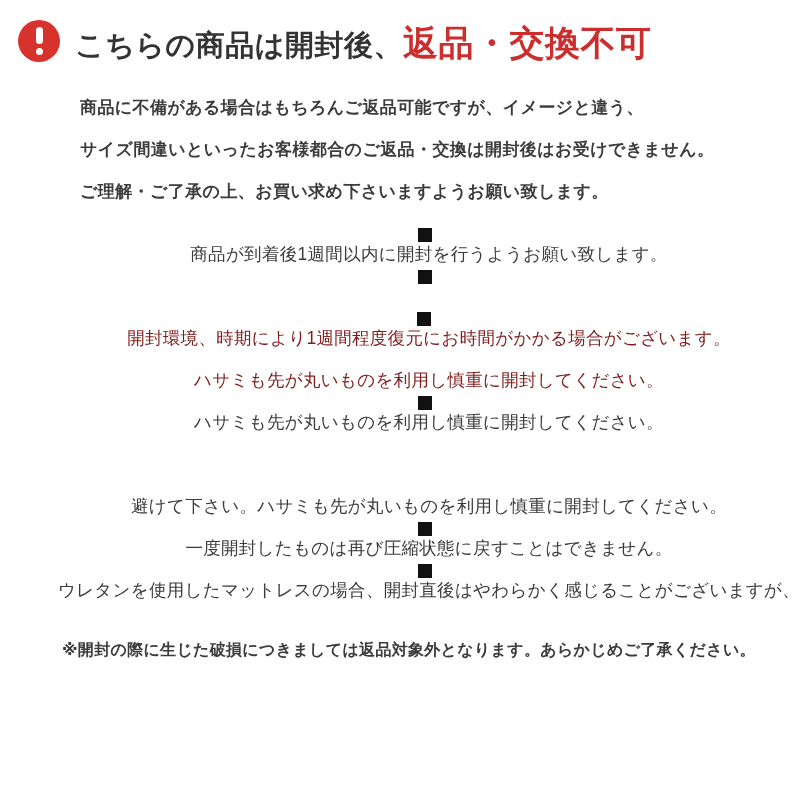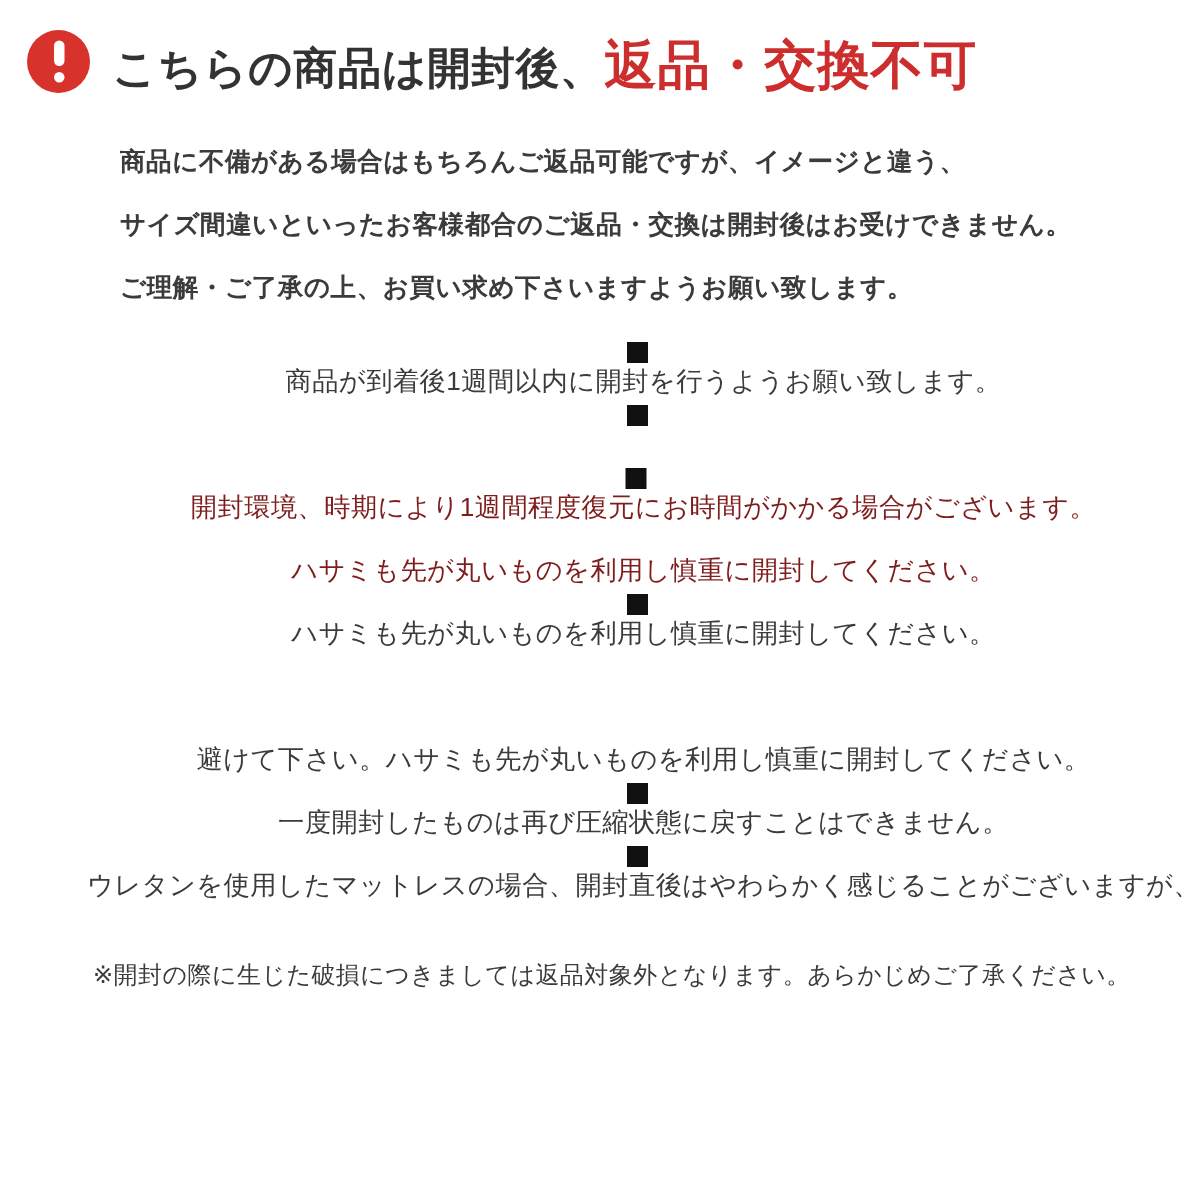--- a/index.html
+++ b/index.html
@@ -94,21 +94,21 @@
   .b-row.red { color: #7f1d1d; }
   .b-row.red .sq { margin-right: 11px; }
   
   .footnote {
     margin-top: 26px;
     margin-left: 62px;
     height: 36px;
     display: flex;
     align-items: center;
     font-size: 16px;
-    font-weight: 400;
+    font-weight: 700;
     letter-spacing: 0.3px;
     white-space: nowrap;
     color: #3b3b3b;
   }
 </style>
 </head>
 <body>
 
 <div id="page">
 

